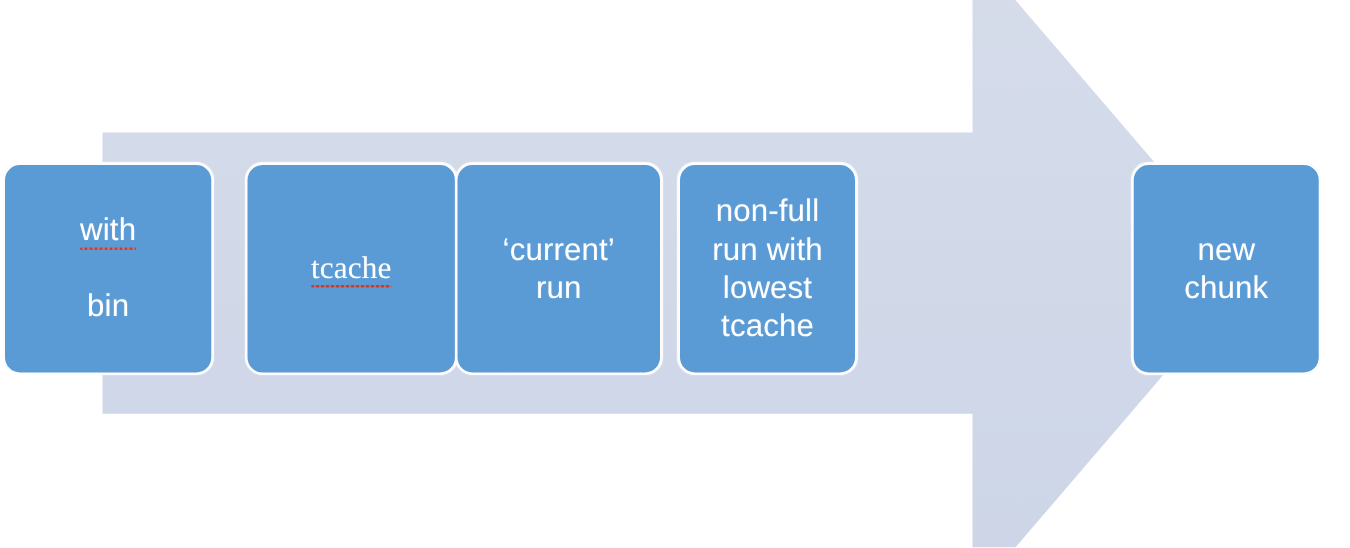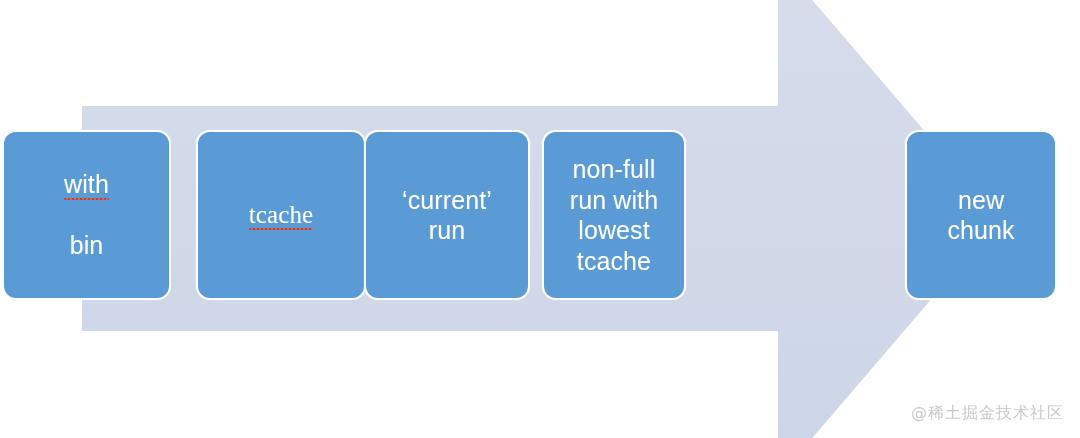--- a/index.html
+++ b/index.html
@@ -122,15 +122,14 @@
       <span class="stage-label"><span>non-full</span><br><span>run with</span><br><span>lowest</span><br><span>tcache</span></span>
     </div>
 
 
     <div class="stage-box" style="left:905px; width:152px;">
       <span class="stage-label"><span>new</span><br><span>chunk</span></span>
     </div>
 
   </div>
 
-  <div id="watermark">@稀土掘金技术社区</div>
 
 </div>
 
 </body></html>

